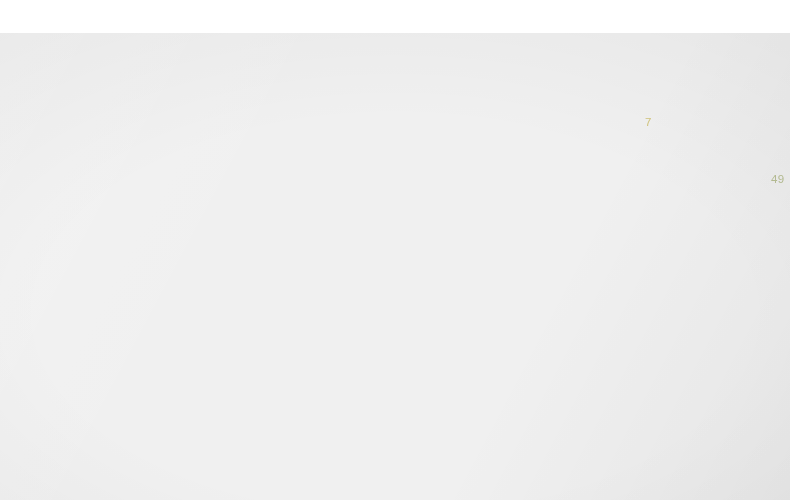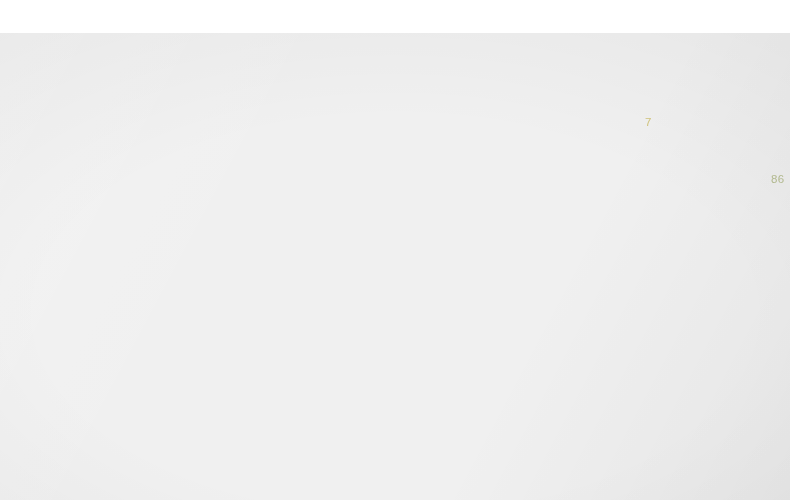--- a/index.html
+++ b/index.html
@@ -48,15 +48,15 @@
 
 <div id="stage">
 
   <div id="photo-bg"></div>
 
   <div id="fan"></div>
 
   <div id="sheen"></div>
   <div id="vignette"></div>
 
-<span class="edge-label" style="left: 771px; top: 173px; color: rgb(178, 185, 143); z-index: 50;">86</span>
+<span class="edge-label" style="left: 771px; top: 173px; color: rgb(178, 185, 143); z-index: 50;">49</span>
     <span class="edge-label" style="left: 645px; top: 116px; color: rgb(207, 194, 122); z-index: 50;">7</span>
   </div>
 
 </body></html>

